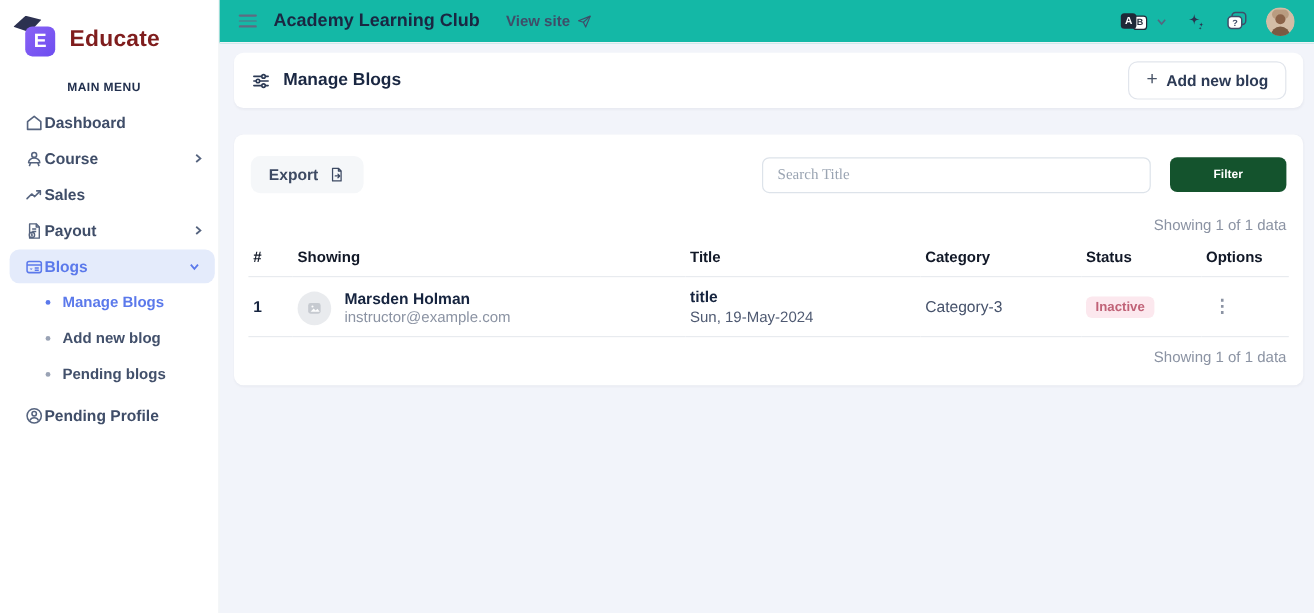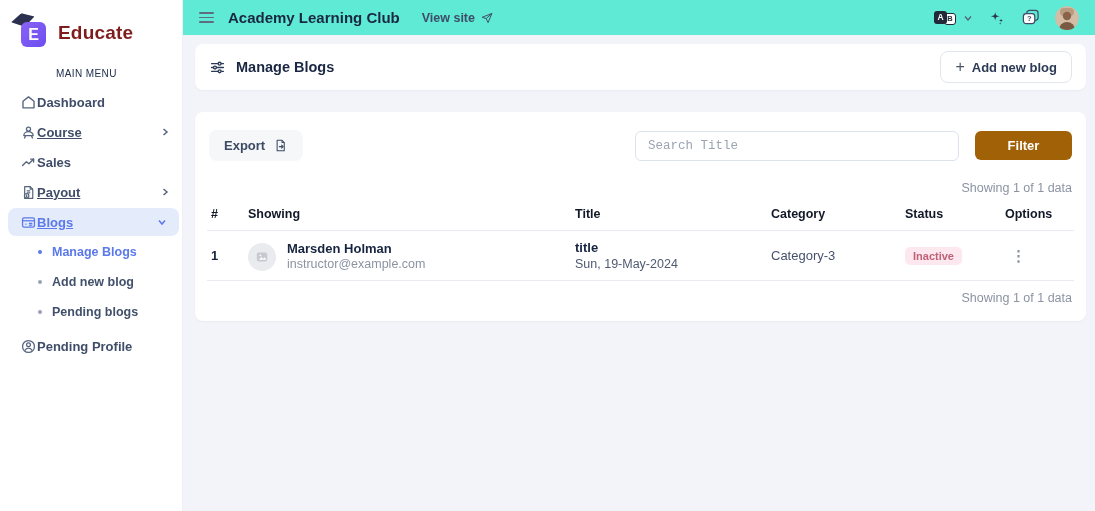--- a/index.html
+++ b/index.html
@@ -23,44 +23,44 @@
     background:linear-gradient(135deg,#8a63f5,#6d4df0); border-radius:6px;
     color:#fff; font-weight:800; font-size:16px; display:flex; align-items:center; justify-content:center;
   }
   .logo-cap {
     position:absolute; left:-1px; top:-2px; width:24px; height:14px;
     background:#2c3150; transform:rotate(-14deg); border-radius:2px;
     clip-path:polygon(50% 0,100% 45%,50% 100%,0 45%);
   }
   .logo-cap::after{ content:""; position:absolute; left:2px; top:11px; width:3px; height:9px; background:#7c5df2; transform:rotate(14deg); }
   .logo-text { font-size:19px; font-weight:800; color:#7f1d1d; letter-spacing:.2px; }
-  .menu-label { font-size:10px; font-weight:400; color:#22304e; letter-spacing:.4px; margin:16px 0 8px 16px;padding-left:40px; }
+  .menu-label { font-size:10px; font-weight:700; color:#22304e; letter-spacing:.4px; margin:16px 0 8px 16px;padding-left:40px; }
   .nav-item {
     height:30px; display:flex; align-items:center; 
     padding:0 12px 0 20px; cursor:pointer; font-size:13px; font-weight:600; color:#3f4d68;
   }
-  .nav-item .grow { flex:1;text-decoration:underline; }
+  .nav-item .grow { flex:1; }
   .nav-item.active {
     background:#e4ebfb; color:#5b79eb; border-radius:8px;
     margin:1px 3px 1px 8px; padding-left:12px; height:28px;
   }
   .nav-item.active svg { stroke:#5b79eb; }
   .nav-item svg { stroke:#56647f; }
   .sub-item {
     display:flex; align-items:center; gap:10px; height:30px;
     padding-left:38px; font-size:12.5px; font-weight:700; color:#42506b; cursor:pointer;
   }
   .sub-item .dot { width:4px; height:4px; border-radius:50%; background:#9aa3b5; }
   .sub-item.active { color:#5b79eb; }
   .sub-item.active .dot { background:#5b79eb; }
   .chev { stroke:#8b93a3; }
   
   .main { flex:1; display:flex; flex-direction:column; }
   .topbar {
-    height:36px; background:#5eead4; display:flex; align-items:center;
+    height:36px; background:#14b8a6; display:flex; align-items:center;
     padding:0 16px 0 16px; border-bottom:1px solid #f0f2f6;
   }
   .burger { display:flex; flex-direction:column; gap:3px; cursor:pointer; margin-right:14px; }
   .burger span { width:15px; height:1.6px; background:#5f6b81; border-radius:1px; }
   .site-title { font-size:15px; font-weight:800; color:#1a2742; margin-right:22px; }
   .view-site { display:flex; align-items:center; gap:5px; font-size:12.5px; font-weight:600; color:#3f4d68; cursor:pointer; }
   .topbar-right { margin-left:auto; display:flex; align-items:center; gap:15px; }
   .lang { display:flex; align-items:center; gap:5px; cursor:pointer; }
   .lang-boxes { position:relative; width:24px; height:16px; }
   .lang-a {
@@ -91,26 +91,26 @@
     margin-top:22px; background:#fff; border-radius:8px;
     padding:18px 12px 10px; box-shadow:0 1px 2px rgba(16,24,40,.04);
   }
   .toolbar { display:flex; align-items:center; padding:0 2px; }
   .export-btn {
     display:flex; align-items:center; gap:8px; background:#f5f7f9; border:none; border-radius:8px;
     height:31px; padding:0 15px; font-size:13px; font-weight:600; color:#3d4a63; cursor:pointer;
   }
   .search-input {
     margin-left:auto; width:324px; height:30px; border:1px solid #dde3ea; border-radius:6px;
-    padding:0 12px; font-size:12.5px; color:#ec4899; outline:none; font-family:Liberation Mono, monospace;
+    padding:0 12px; font-size:12.5px; color:#ec4899; outline:none; font-family:Liberation Serif, serif;
   }
   .search-input::placeholder { color:#9aa4b2; }
   .filter-btn {
-    margin-left:16px; width:97px; height:29px; background:#a16207; border:none; border-radius:6px;
-    color:#fff; font-size:13px; font-weight:700; cursor:pointer;
+    margin-left:16px; width:97px; height:29px; background:#14532d; border:none; border-radius:6px;
+    color:#fff; font-size:10px; font-weight:700; cursor:pointer;
   }
   .showing { font-size:12.5px; color:#8b93a3; margin:20px 2px 0;text-align:right; }
   .showing.bottom { margin:10px 2px 6px; }
   table { width:100%; border-collapse:collapse; table-layout:fixed; margin-top:4px; }
   th {
     text-align:left; font-size:12.5px; font-weight:800; color:#111827;
     padding:8px 4px 9px; border-bottom:1px solid #e8ebef;
   }
   td { padding:9px 4px; border-bottom:1px solid #e8ebef; vertical-align:middle; }
   .creator-cell { display:flex; align-items:flex-end; gap:11px; }

